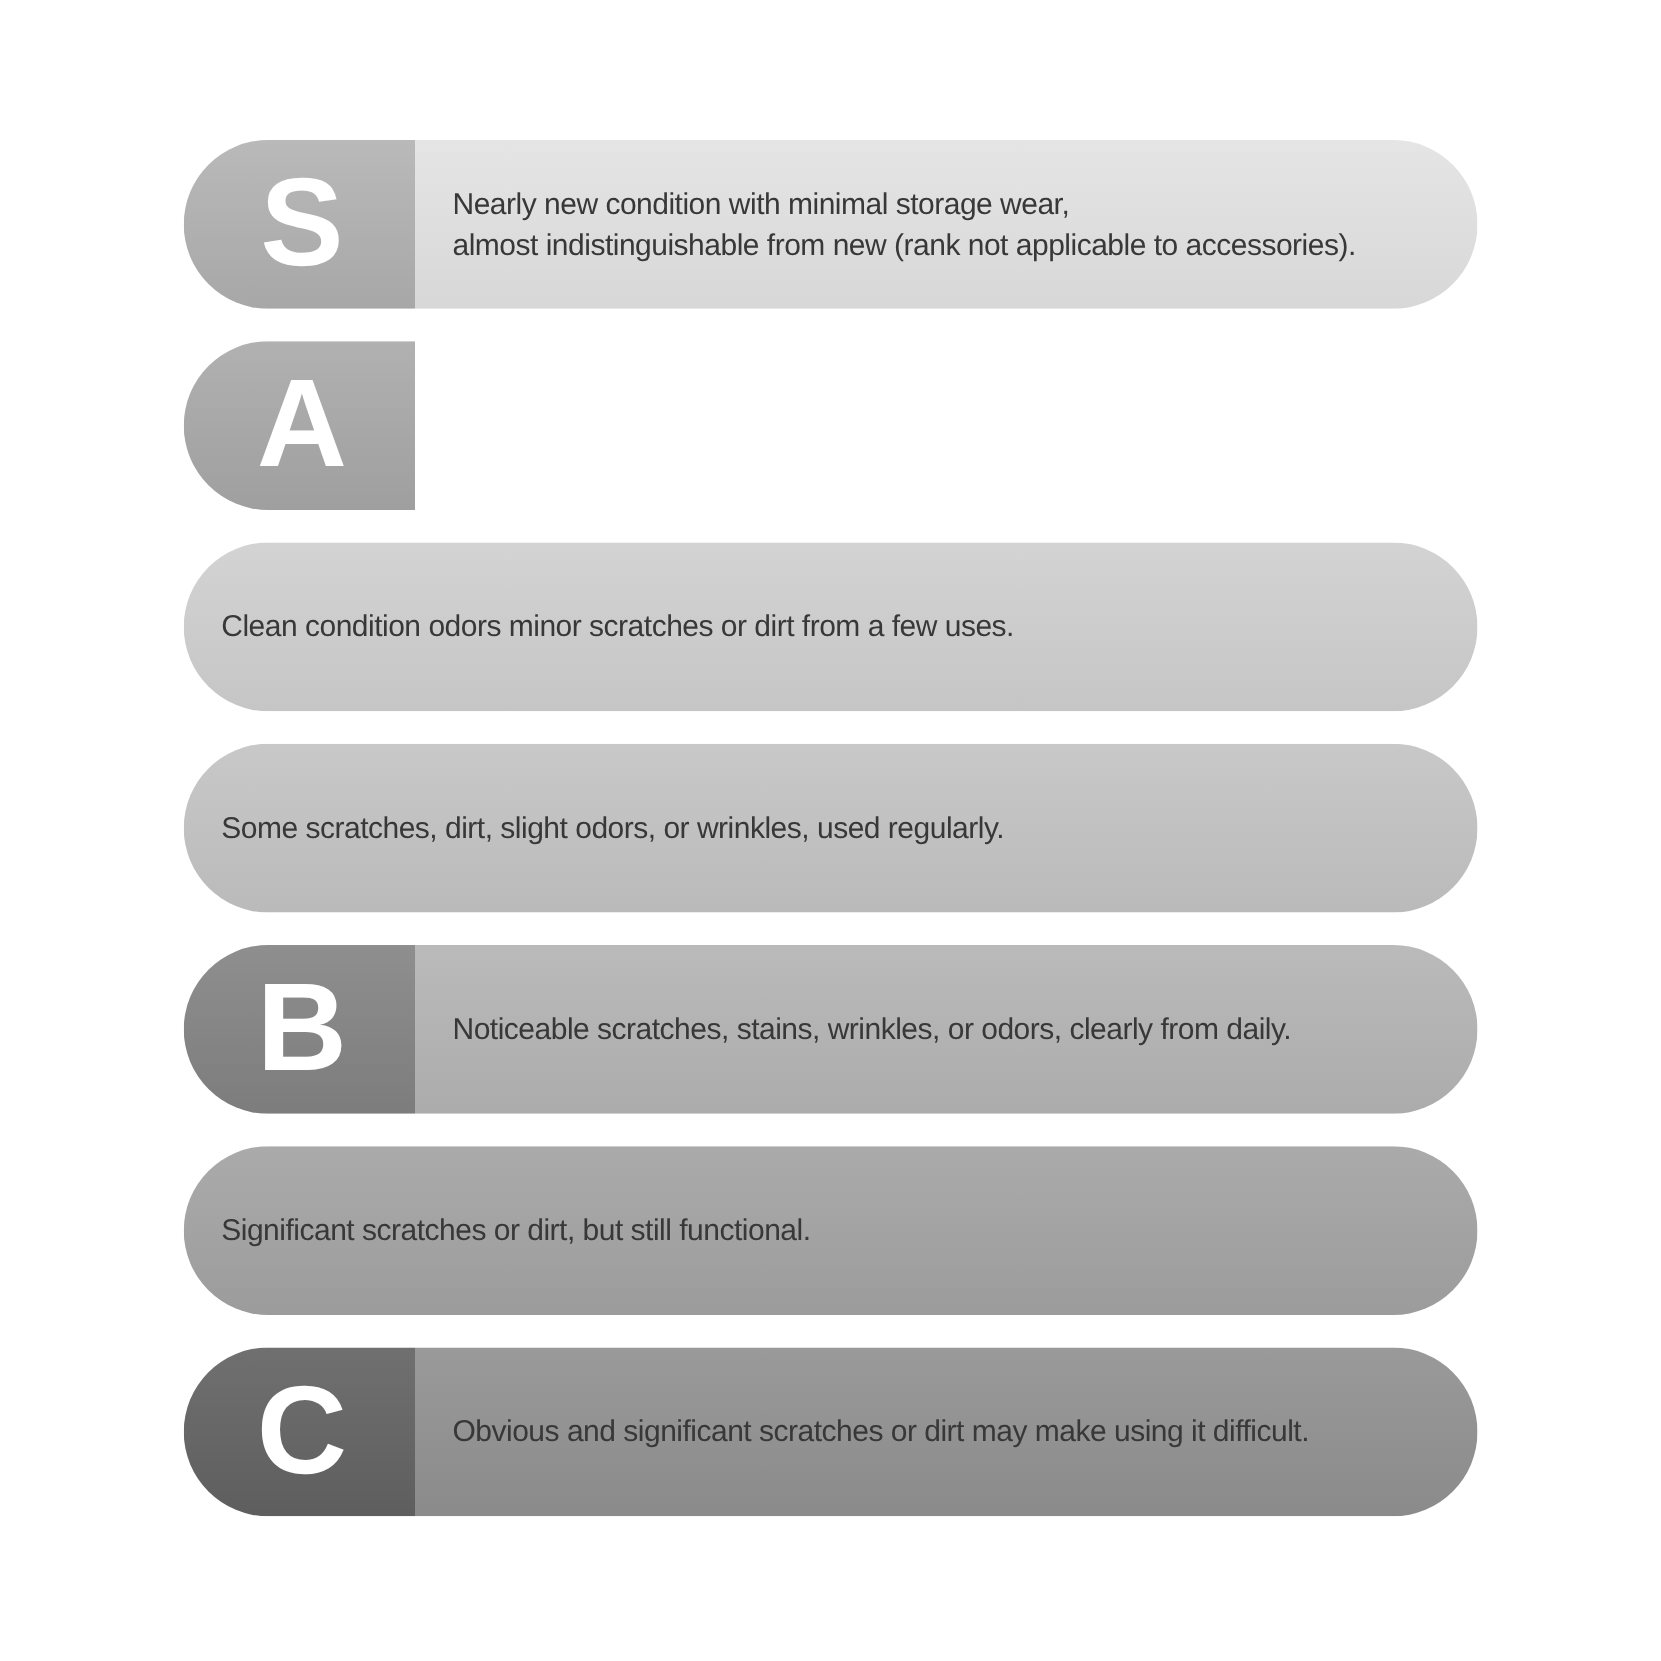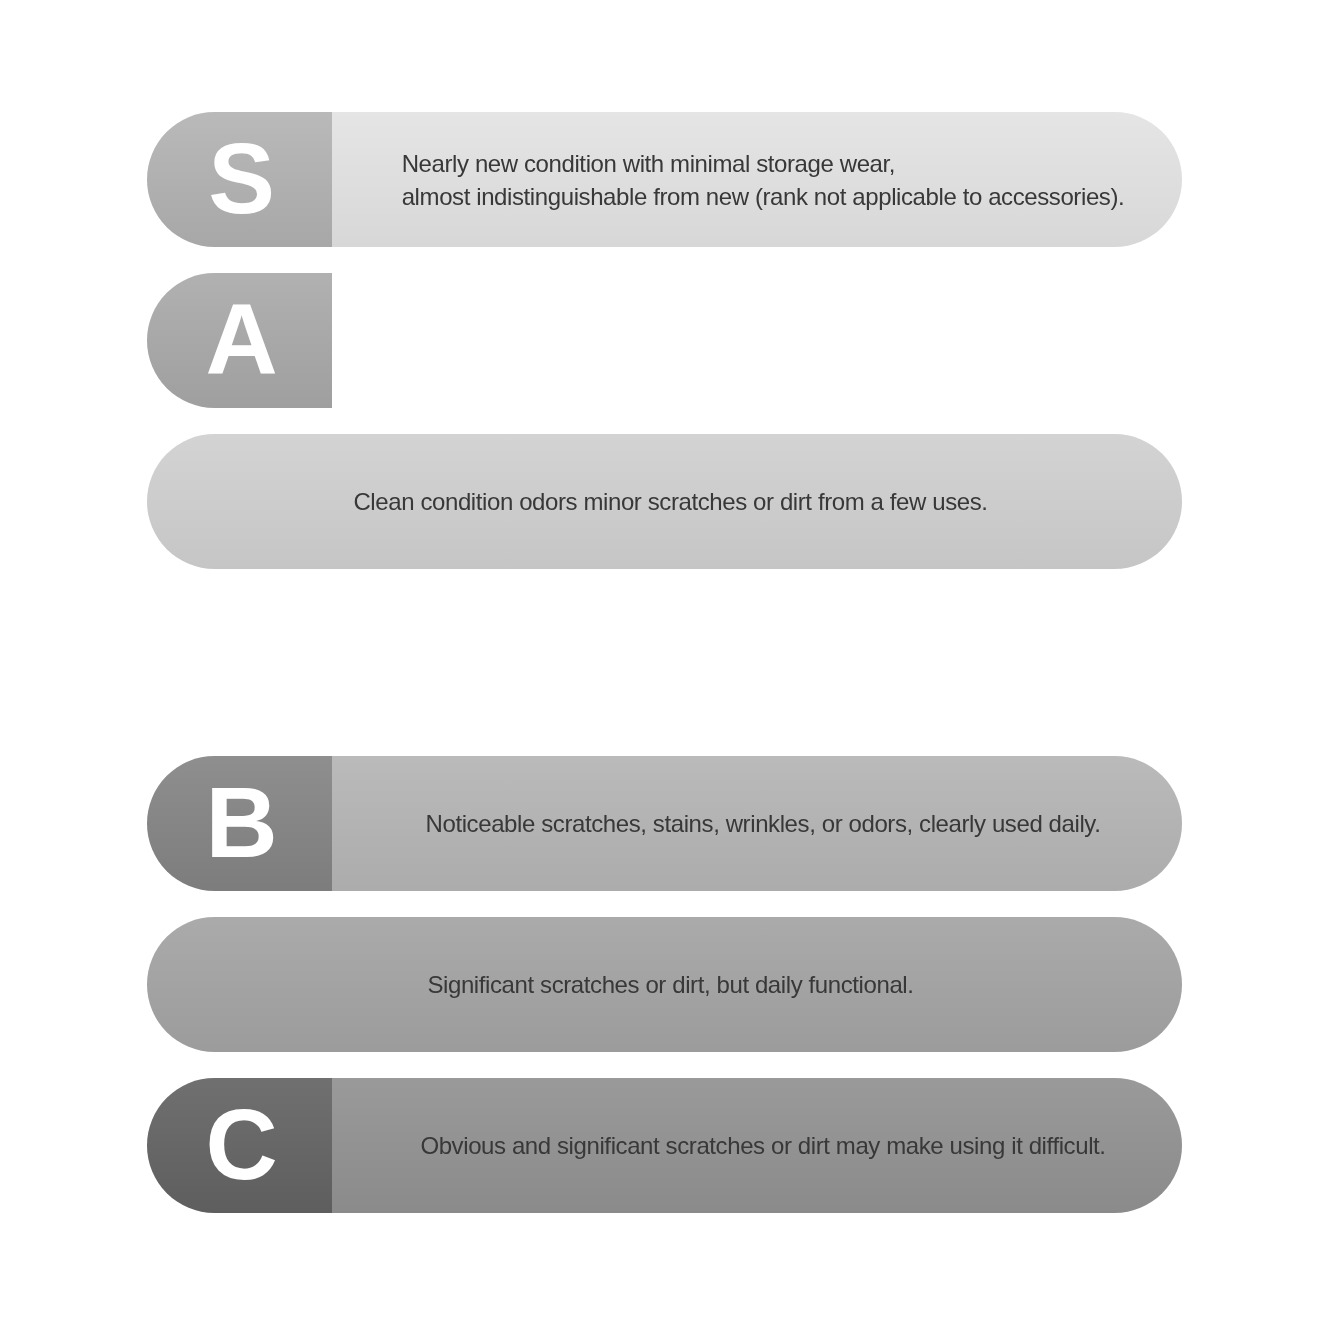--- a/index.html
+++ b/index.html
@@ -46,21 +46,20 @@
     padding-bottom: 4px;
     text-align: center;
   }
   .body {
     flex: 1 1 auto;
     display: flex;
     align-items: center;
     padding: 0 18px 0 30px;
     background-color: var(--body, #ddd);
     background-image: linear-gradient(to bottom, rgba(255,255,255,0.07), rgba(0,0,0,0.05));
-    justify-content: center;
   }
   .desc {
     font-size: 24px;
     line-height: 33px;
     letter-spacing: -0.4px;
     color: #383838;
     white-space: pre-line;
   }
 </style>
 </head>
@@ -84,34 +83,37 @@
     </div>
   </div>
 
   <div class="row" style="--badge: #a0a0a0; --body: #d0d0d0;">
     <div class="body">
       <span class="desc">Clean condition odors minor scratches or dirt from a few uses.</span>
     </div>
   </div>
 
   <div class="row" style="--badge: #959595; --body: #c4c4c4;">
+    <div class="body">
+      <span class="desc">Some scratches, dirt, slight odors, or wrinkles, used regularly.</span>
+    </div>
   </div>
 
   <div class="row" style="--badge: #868686; --body: #b5b5b5;">
     <div class="badge">
       <span class="rank-letter">B</span>
     </div>
     <div class="body">
-      <span class="desc">Noticeable scratches, stains, wrinkles, or odors, clearly used daily.</span>
+      <span class="desc">Noticeable scratches, stains, wrinkles, or odors, clearly from daily.</span>
     </div>
   </div>
 
   <div class="row" style="--badge: #757575; --body: #a4a4a4;">
     <div class="body">
-      <span class="desc">Significant scratches or dirt, but daily functional.</span>
+      <span class="desc">Significant scratches or dirt, but still functional.</span>
     </div>
   </div>
 
   <div class="row" style="--badge: #656565; --body: #929292;">
     <div class="badge">
       <span class="rank-letter">C</span>
     </div>
     <div class="body">
       <span class="desc">Obvious and significant scratches or dirt may make using it difficult.</span>
     </div>

